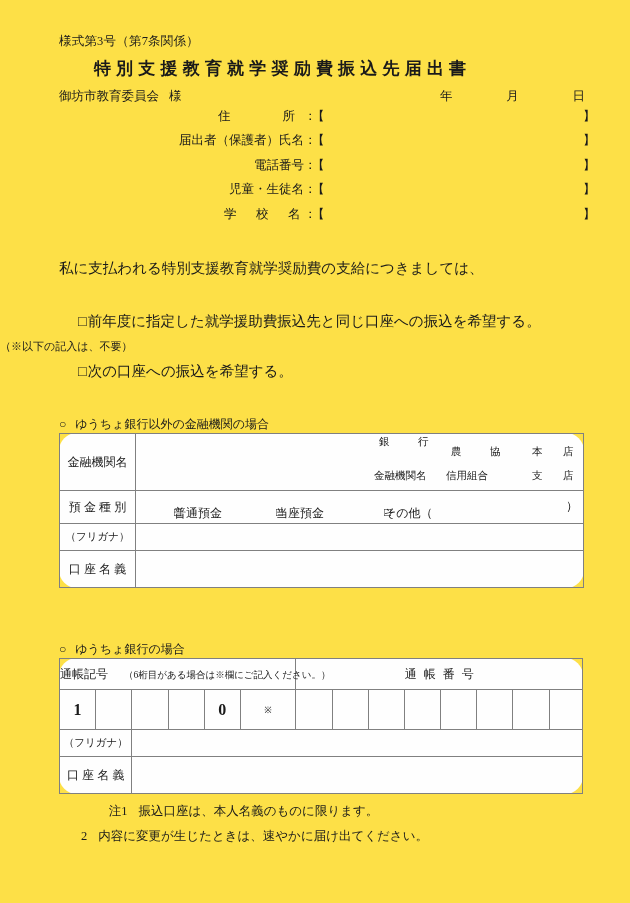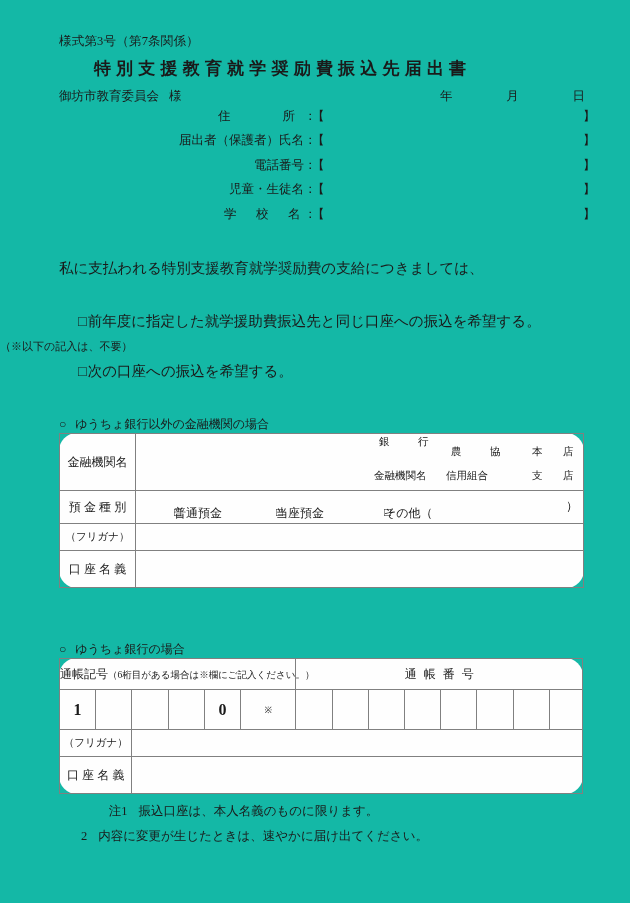--- a/index.html
+++ b/index.html
@@ -9,21 +9,21 @@
   }
   body {
     font-family: "Liberation Serif", "DejaVu Serif", serif;
     color: #1a1a1a;
     -webkit-font-smoothing: antialiased;
   }
   .page {
     position: relative;
     width: 630px;
     height: 903px;
-    background: #14b8a6;
+    background: #fde047;
     overflow: hidden;
     box-sizing: border-box;
   }
 
   
   .form-no {
     position: absolute;
     left: 59px;
     top: 33px;
     font-size: 12.5px;
@@ -222,21 +222,21 @@
   .digit-cell { font-size: 16px; font-weight: bold; }
   .mark-cell  { font-size: 9px; text-align: left; padding-left: 4px; vertical-align: top; padding-top: 4px; }
 
   .t2-head-left {
     font-size: 12px;
     text-align: left;
     padding-left: 7px;
     white-space: nowrap;
     height: 30px;
   }
-  .t2-head-left .small { font-size: 9.5px; }
+  .t2-head-left .small { font-size: 9.5px; margin-left: 16px; }
   .t2-head-right {
     font-size: 12px;
     letter-spacing: 7px;
     text-indent: 7px;
     height: 30px;
   }
 
   
   .notes {
     position: absolute;

